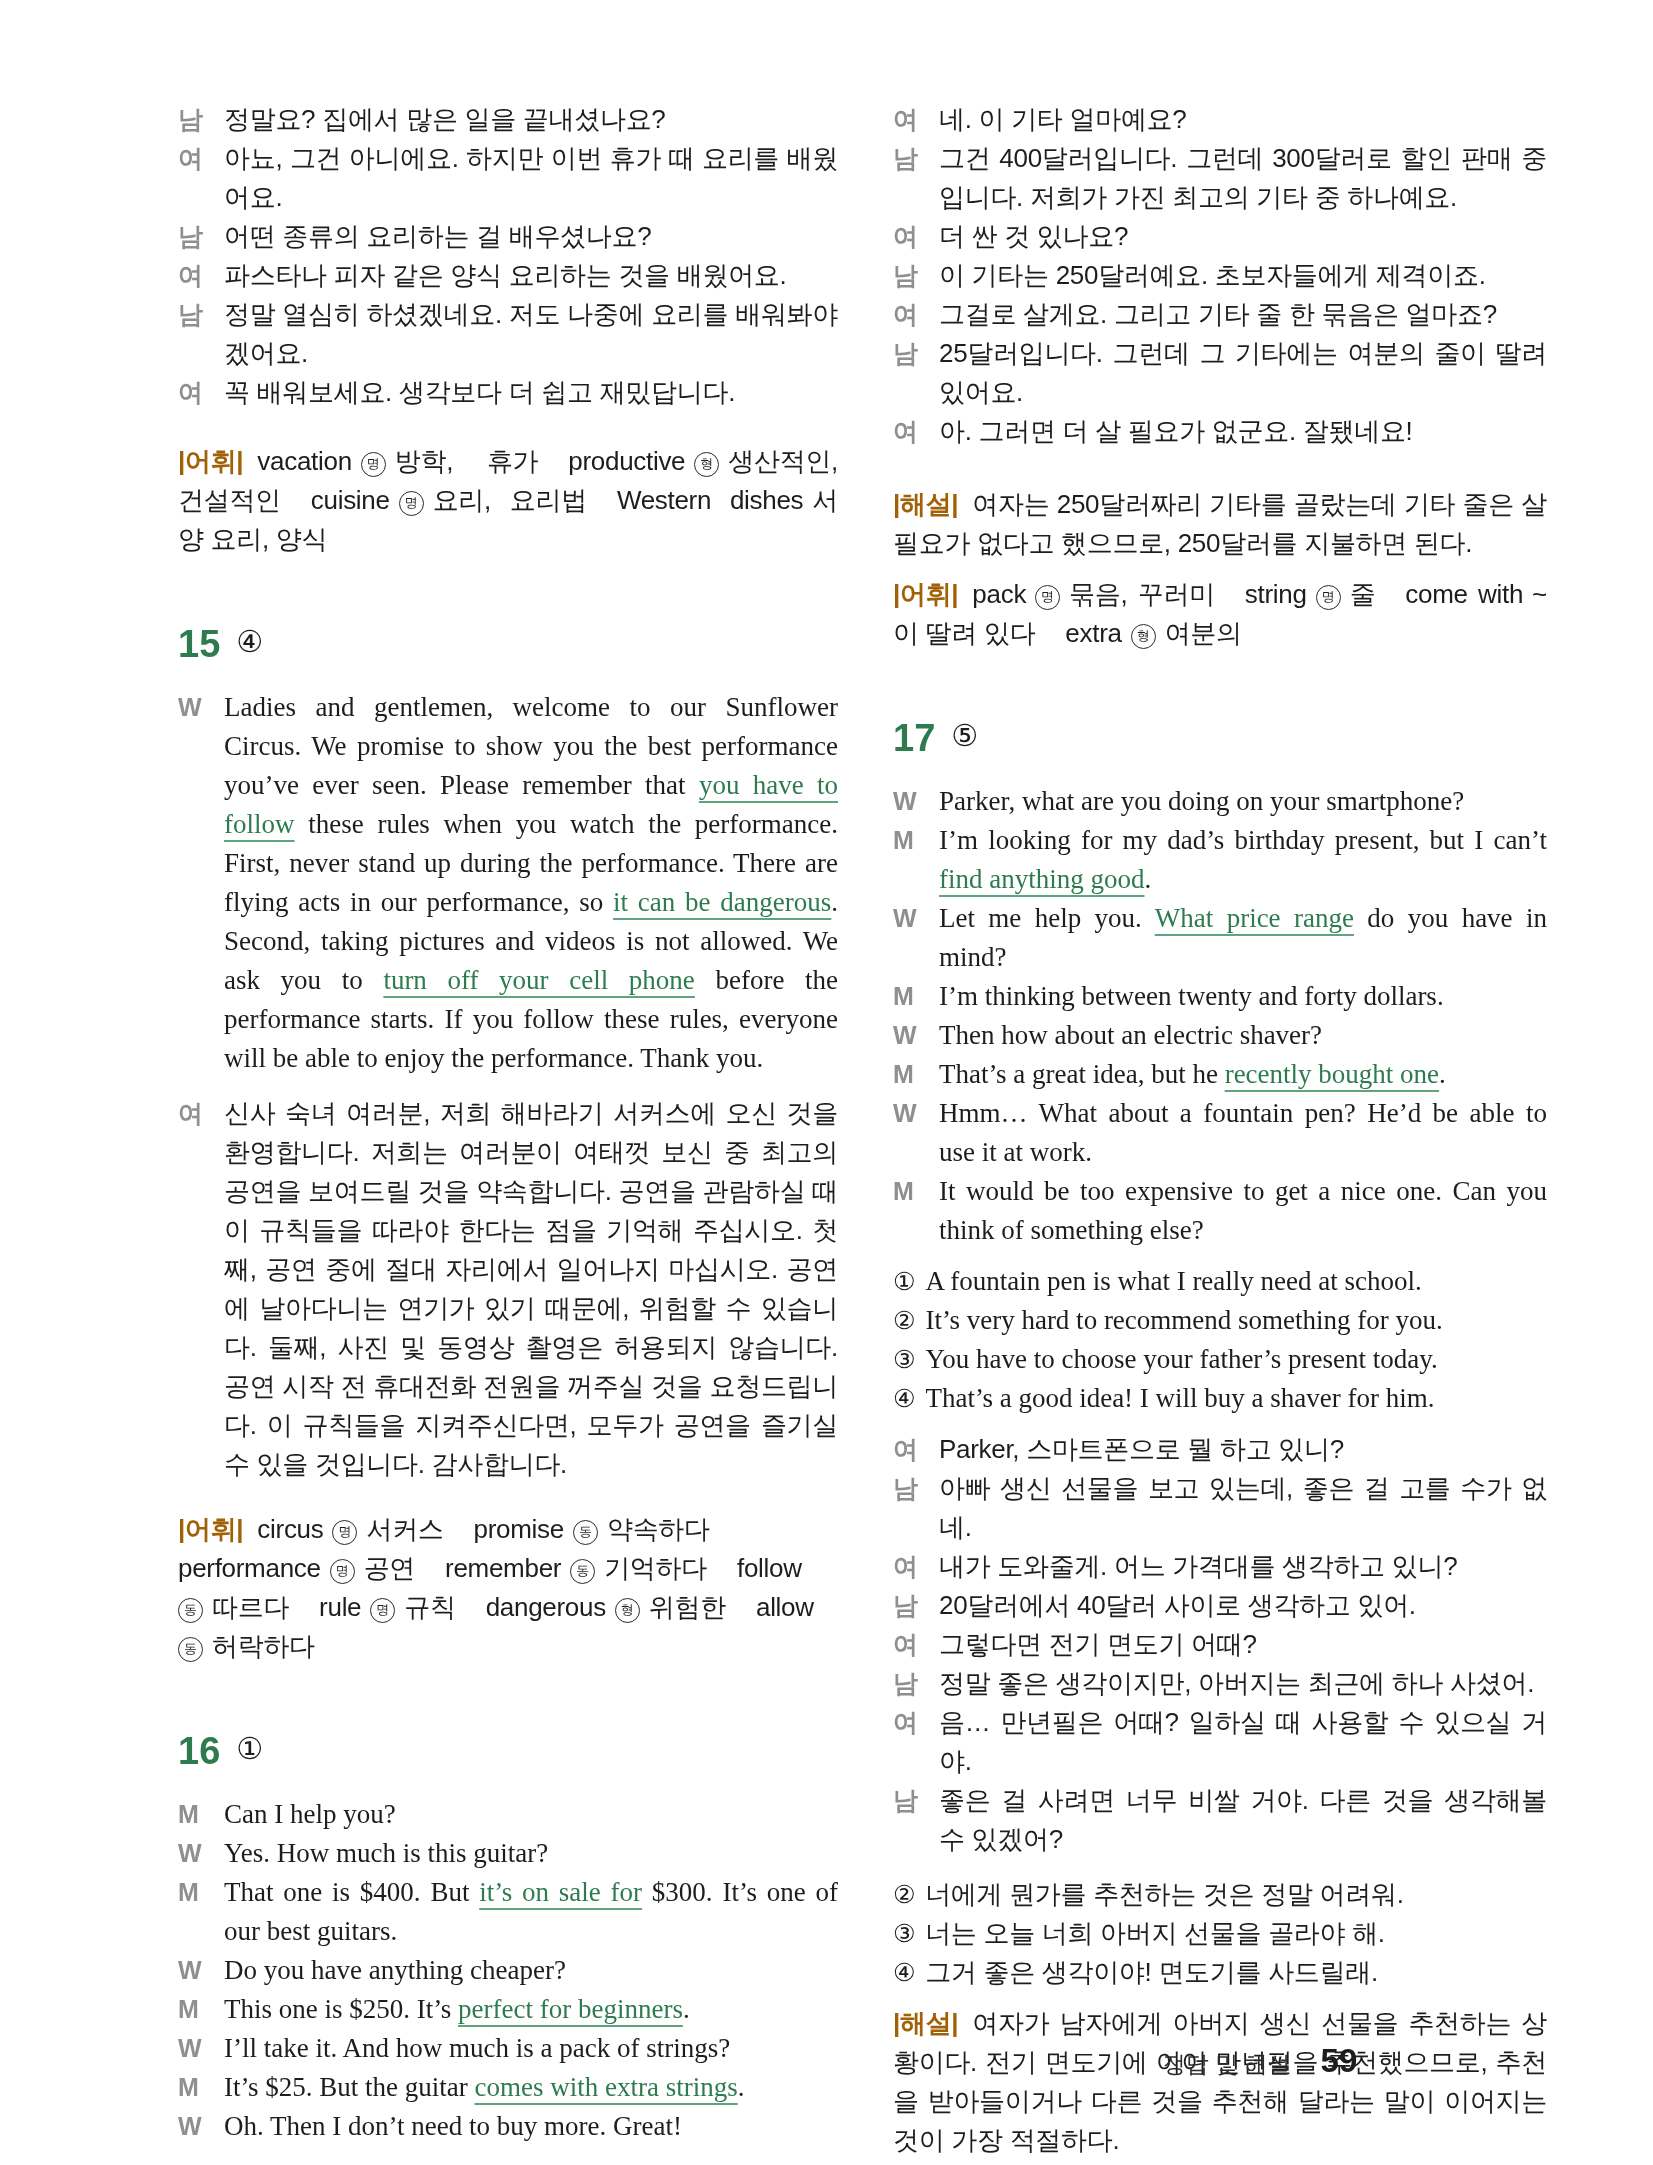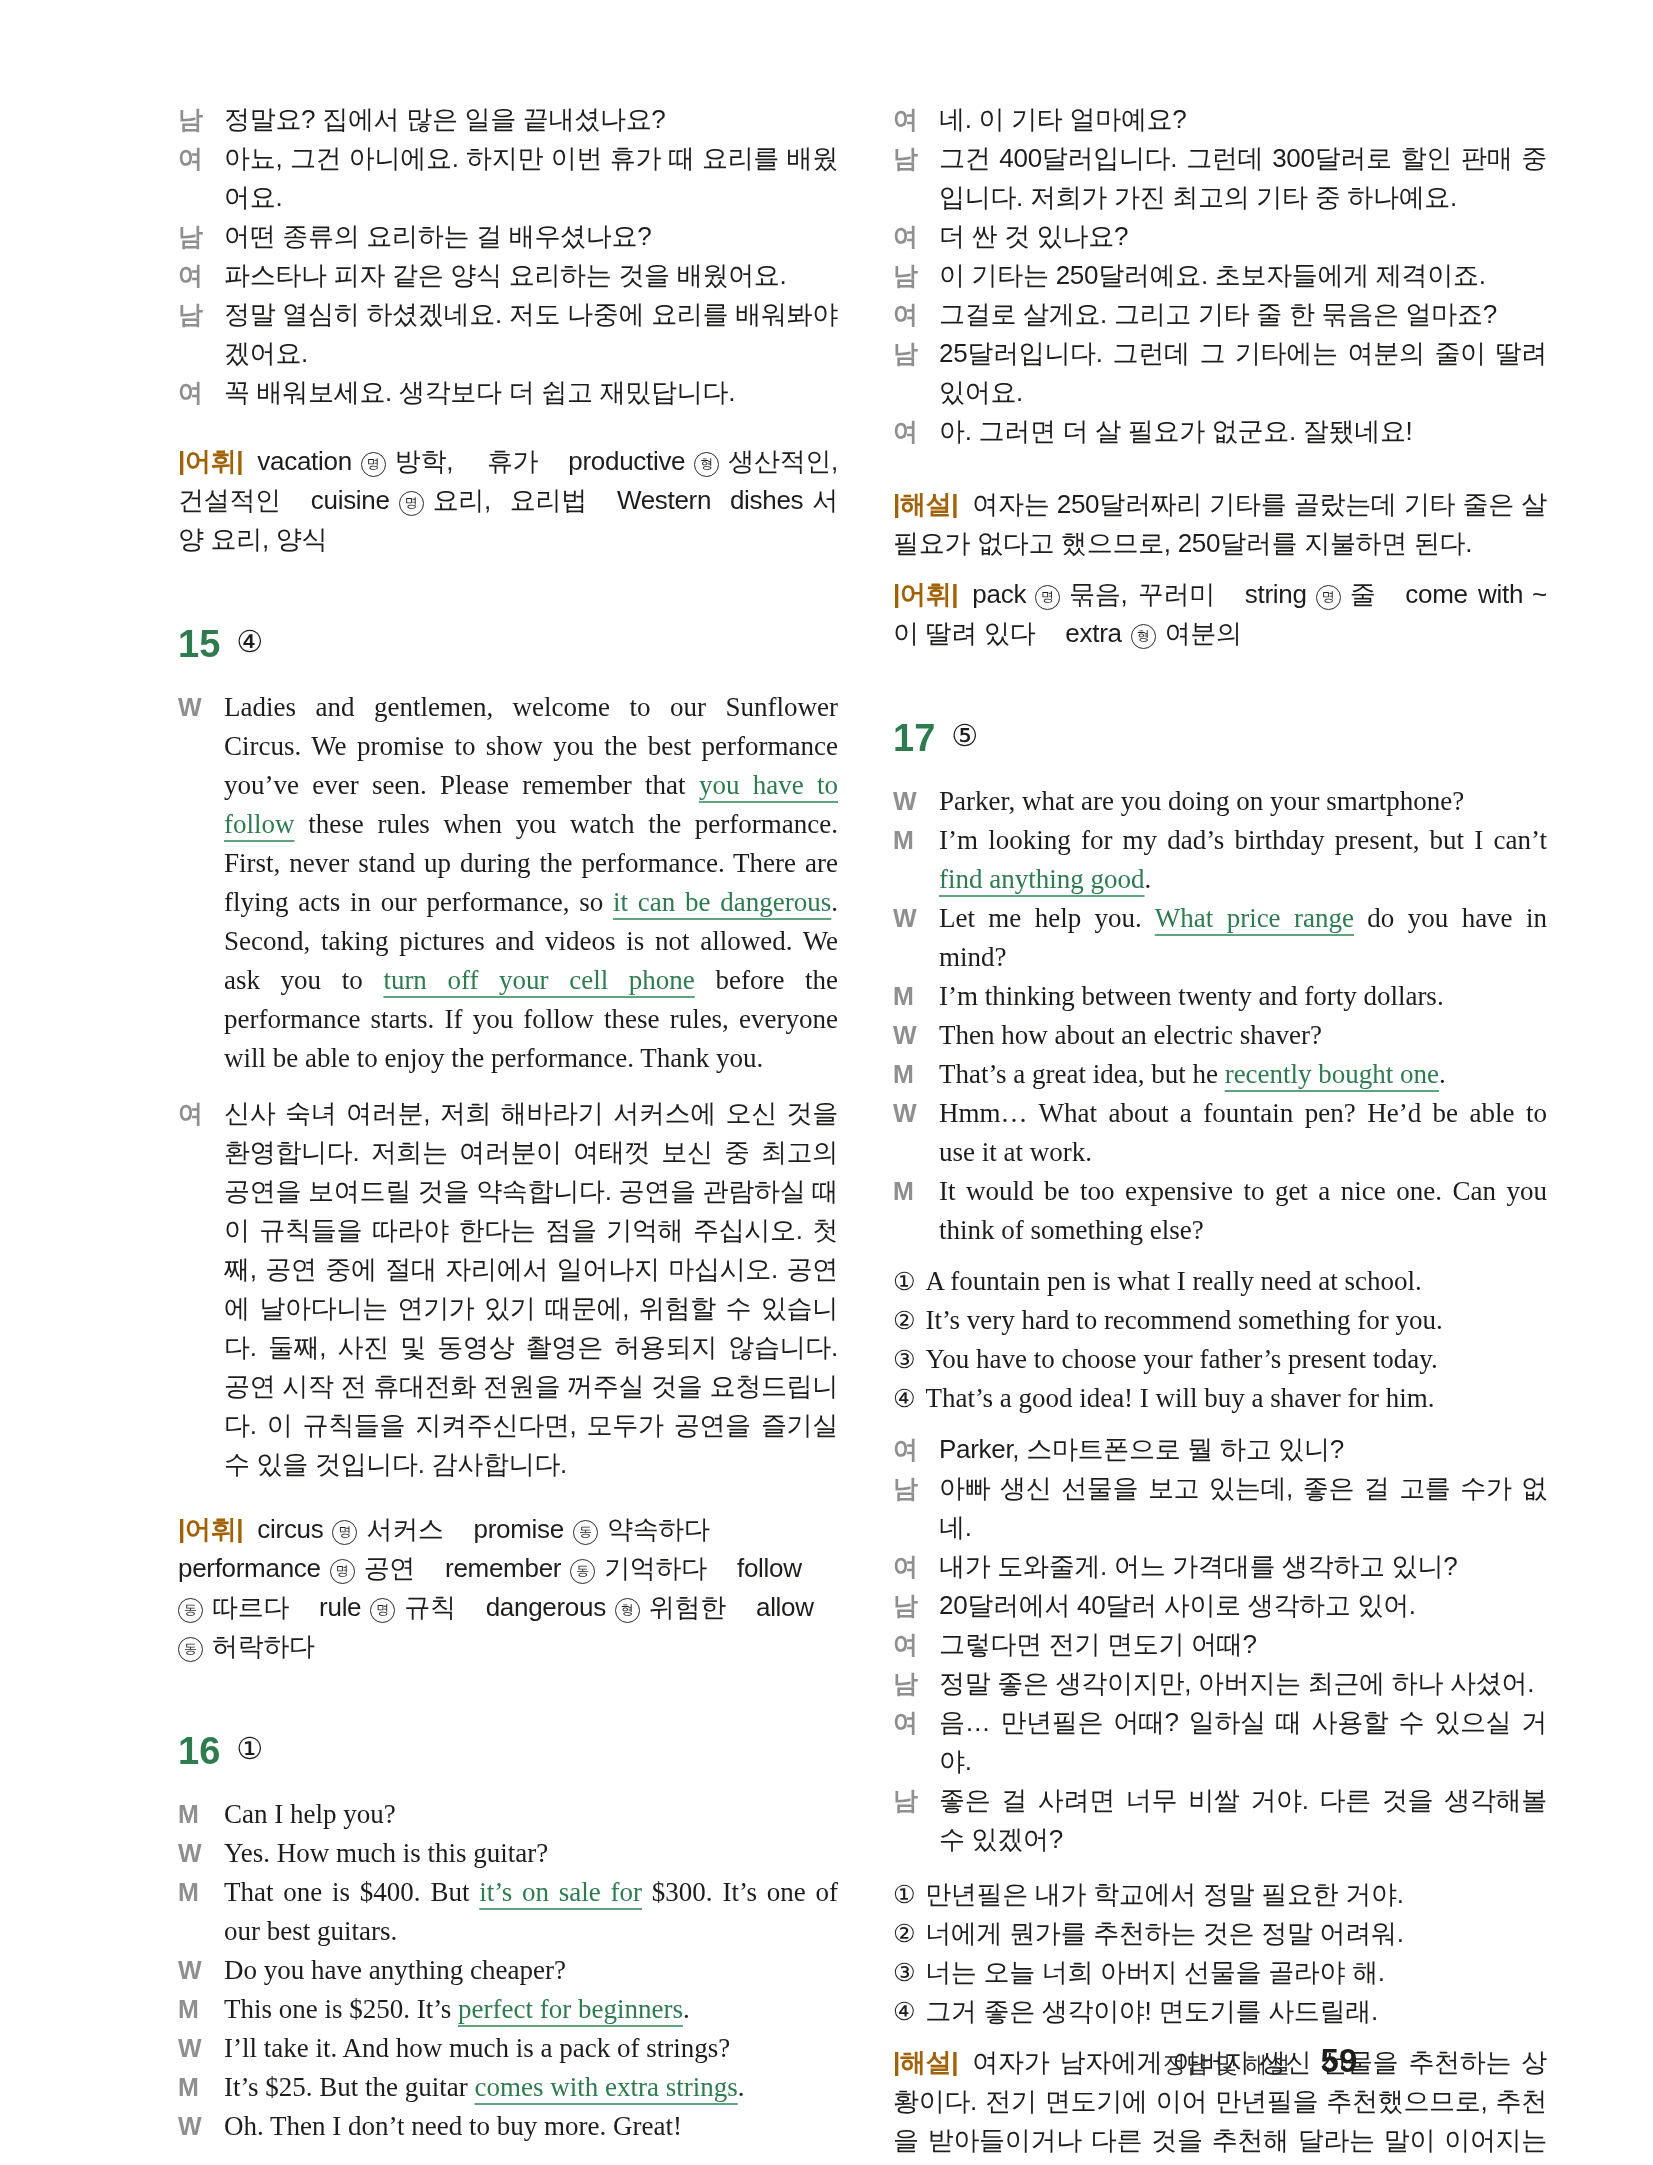--- a/index.html
+++ b/index.html
@@ -138,21 +138,20 @@
           <div class="line"><span class="spk">여</span><span class="txt"><span class="seg">Parker, 스마트폰으로 뭘 하고 있니?</span></span></div>
           <div class="line"><span class="spk">남</span><span class="txt"><span class="seg">아빠 생신 선물을 보고 있는데, 좋은 걸 고를 수가 없네.</span></span></div>
           <div class="line"><span class="spk">여</span><span class="txt"><span class="seg">내가 도와줄게. 어느 가격대를 생각하고 있니?</span></span></div>
           <div class="line"><span class="spk">남</span><span class="txt"><span class="seg">20달러에서 40달러 사이로 생각하고 있어.</span></span></div>
           <div class="line"><span class="spk">여</span><span class="txt"><span class="seg">그렇다면 전기 면도기 어때?</span></span></div>
           <div class="line"><span class="spk">남</span><span class="txt"><span class="seg">정말 좋은 생각이지만, 아버지는 최근에 하나 사셨어.</span></span></div>
           <div class="line"><span class="spk">여</span><span class="txt"><span class="seg">음… 만년필은 어때? 일하실 때 사용할 수 있으실 거야.</span></span></div>
           <div class="line"><span class="spk">남</span><span class="txt"><span class="seg seg-bu">좋은 걸 사려면 너무 비쌀 거야. 다른 것을 생각해볼 수 있겠어?</span></span></div>
         </div>
       <div class="options ko mt16">
-          <div class="opt"><span class="optn">①</span><span class="optt">만년필은 내가 학교에서 정말 필요한 거야.</span></div>
           <div class="opt"><span class="optn">②</span><span class="optt">너에게 뭔가를 추천하는 것은 정말 어려워.</span></div>
           <div class="opt"><span class="optn">③</span><span class="optt">너는 오늘 너희 아버지 선물을 골라야 해.</span></div>
           <div class="opt"><span class="optn">④</span><span class="optt">그거 좋은 생각이야! 면도기를 사드릴래.</span></div>
         </div>
       <div class="note mt12"><span class="vlabel">|해설|</span><span class="ntext"><span class="seg">여자가 남자에게 아버지 생신 선물을 추천하는 상황이다. 전기 면도기에 이어 만년필을 추천했으므로, 추천을 받아들이거나 다른 것을 추천해 달라는 말이 이어지는 것이 가장 적절하다.</span></span></div>
     </section>
   </div>
 
   <div class="footer">
     <span class="flabel">정답 및 해설</span><span class="fnum">59</span>

